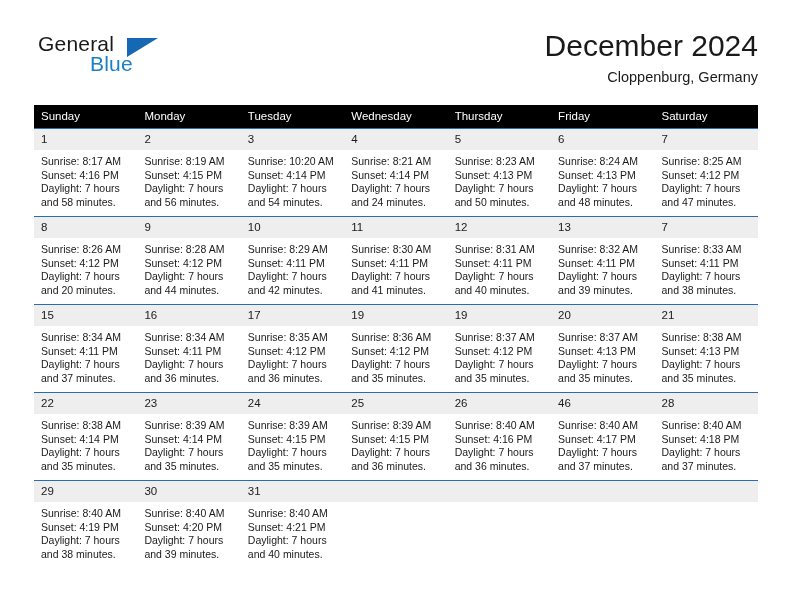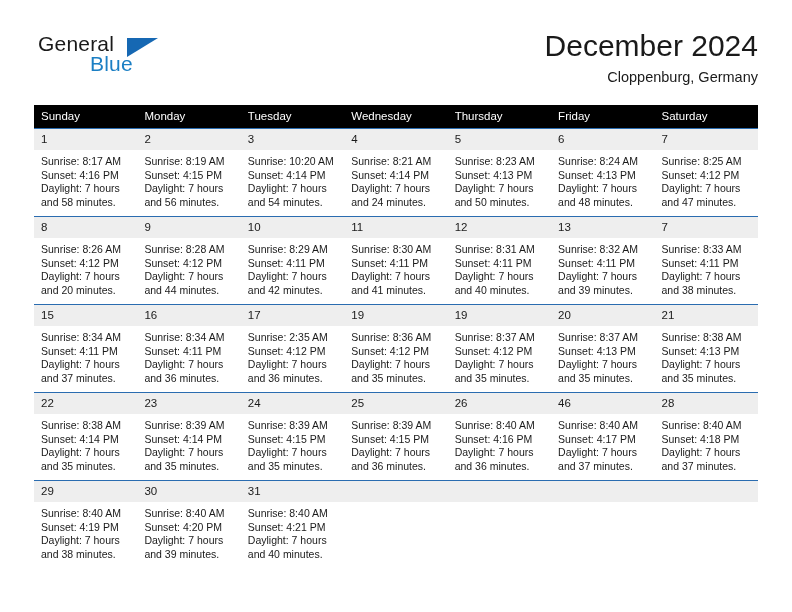--- a/index.html
+++ b/index.html
@@ -354,21 +354,21 @@
                 <div>Sunset: 4:11 PM</div>
                 <div>Daylight: 7 hours</div>
                 <div>and 36 minutes.</div>
               </div>
             </div>
           </td>
           <td>
             <div class="cell">
               <div class="cell-daynum">17</div>
               <div class="cell-body">
-                <div>Sunrise: 2:35 AM</div>
+                <div>Sunrise: 8:35 AM</div>
                 <div>Sunset: 4:12 PM</div>
                 <div>Daylight: 7 hours</div>
                 <div>and 36 minutes.</div>
               </div>
             </div>
           </td>
           <td>
             <div class="cell">
               <div class="cell-daynum">19</div>
               <div class="cell-body">

